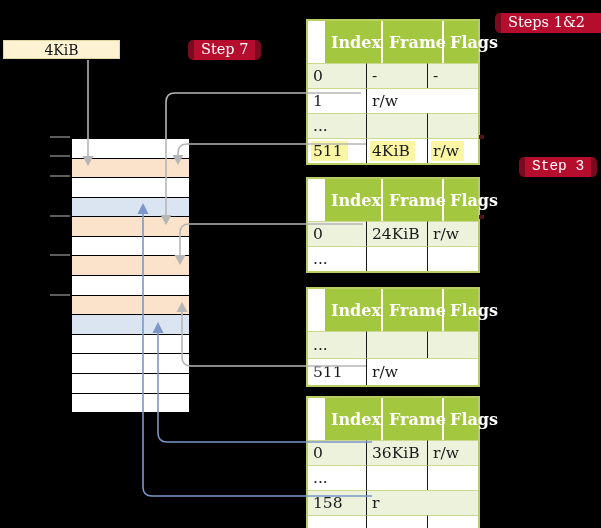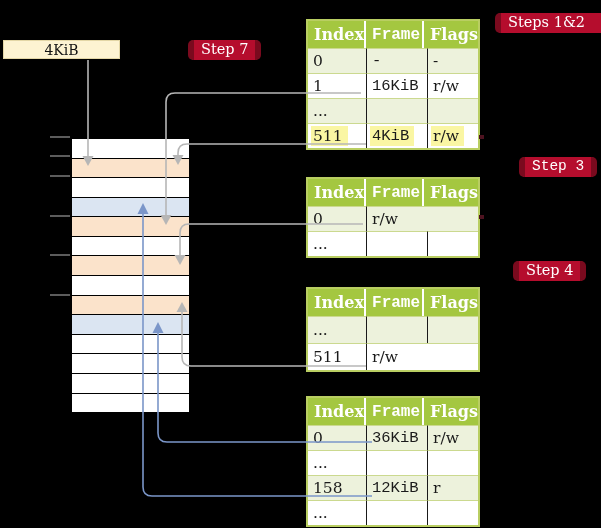--- a/index.html
+++ b/index.html
@@ -35,58 +35,57 @@
   .mem-row:last-child{border-bottom:none;}
   .mem-row[data-kind="free"]{background:#ffffff;}
   .mem-row[data-kind="pagetable"]{background:#fbe3cb;}
   .mem-row[data-kind="mapped"]{background:#dbe5f2;}
   
   .ptable{
     position:absolute;left:306px;width:174px;
     border:2px solid #b9ce62;box-sizing:border-box;background:#fff;
   }
   .t1{top:19px;}  .t2{top:177px;}  .t3{top:287px;}  .t4{top:396px;}
-  .thead{display:flex;background:#a4c740;height:27px;}
+  .thead{display:flex;background:#a4c740;height:42px;margin-left:17px;}
   .th{
     box-sizing:border-box;color:#fff;font-weight:bold;font-size:16px;
     display:flex;align-items:center;padding-left:6px;
     border-right:2px solid #fff;
   }
   .th:last-child{border-right:none;}
   .trow{display:flex;height:25px;}
   .t3 .trow{height:27px;}
   .trow:nth-child(even){background:#edf2dc;}
   .td{
     box-sizing:border-box;font-size:15.5px;display:flex;align-items:center;
     padding-left:5px;border-right:1px solid #1a1a1a;border-top:1px solid #cbd98f;
     overflow:hidden;white-space:nowrap;
   }
   .td:last-child{border-right:none;}
-  .c-index{width:59px;} .c-frame{width:61px;font-family:Liberation Mono, monospace;} .c-flags{width:54px;flex:1;}
+  .c-index{width:59px;} .c-frame{width:61px;} .c-flags{width:54px;flex:1;}
   .hl{background:#faf6a3;padding:1px 5px 1px 2px;margin-left:-2px;}
   
   .stub{position:absolute;width:5px;height:4px;background:#4d1320;}
   .stub1{left:479px;top:135px;}
   .stub2{left:479px;top:215px;}
   
   #overlay{position:absolute;left:0;top:0;z-index:5;pointer-events:none;}
 </style>
 </head>
 <body>
 
 <div id="stage">
 
   <div class="size-box">
     <span>4KiB</span>
   </div>
 
   <div class="step step0"><span>Step 7</span></div>
   <div class="step step12"><span>Steps 1&amp;2</span></div>
   <div class="step step3"><span>Step 3</span></div>
-  <div class="step step4"><span>Step 4</span></div>
 
   <div class="memcol">
     <div class="mem-row" data-kind="free"></div>
     <div class="mem-row" data-kind="pagetable"></div>
     <div class="mem-row" data-kind="free"></div>
     <div class="mem-row" data-kind="mapped"></div>
     <div class="mem-row" data-kind="pagetable"></div>
     <div class="mem-row" data-kind="free"></div>
     <div class="mem-row" data-kind="pagetable"></div>
     <div class="mem-row" data-kind="free"></div>
@@ -104,21 +103,20 @@
       <div class="th c-frame">Frame</div>
       <div class="th c-flags">Flags</div>
     </div>
     <div class="trow">
       <div class="td c-index">0</div>
       <div class="td c-frame">-</div>
       <div class="td c-flags">-</div>
     </div>
     <div class="trow">
       <div class="td c-index">1</div>
-      <div class="td c-frame">16KiB</div>
       <div class="td c-flags">r/w</div>
     </div>
     <div class="trow">
       <div class="td c-index">...</div>
       <div class="td c-frame"></div>
       <div class="td c-flags"></div>
     </div>
     <div class="trow">
       <div class="td c-index">
           <span class="hl">511</span>
@@ -133,20 +131,21 @@
   </div>
 
   <div class="ptable t2">
     <div class="thead">
       <div class="th c-index">Index</div>
       <div class="th c-frame">Frame</div>
       <div class="th c-flags">Flags</div>
     </div>
     <div class="trow">
       <div class="td c-index">0</div>
+      <div class="td c-frame">24KiB</div>
       <div class="td c-flags">r/w</div>
     </div>
     <div class="trow">
       <div class="td c-index">...</div>
       <div class="td c-frame"></div>
       <div class="td c-flags"></div>
     </div>
   </div>
 
   <div class="ptable t3">
@@ -177,21 +176,20 @@
       <div class="td c-frame">36KiB</div>
       <div class="td c-flags">r/w</div>
     </div>
     <div class="trow">
       <div class="td c-index">...</div>
       <div class="td c-frame"></div>
       <div class="td c-flags"></div>
     </div>
     <div class="trow">
       <div class="td c-index">158</div>
-      <div class="td c-frame">12KiB</div>
       <div class="td c-flags">r</div>
     </div>
     <div class="trow">
       <div class="td c-index">...</div>
       <div class="td c-frame"></div>
       <div class="td c-flags"></div>
     </div>
   </div>
 
   <div class="stub stub1"></div>

